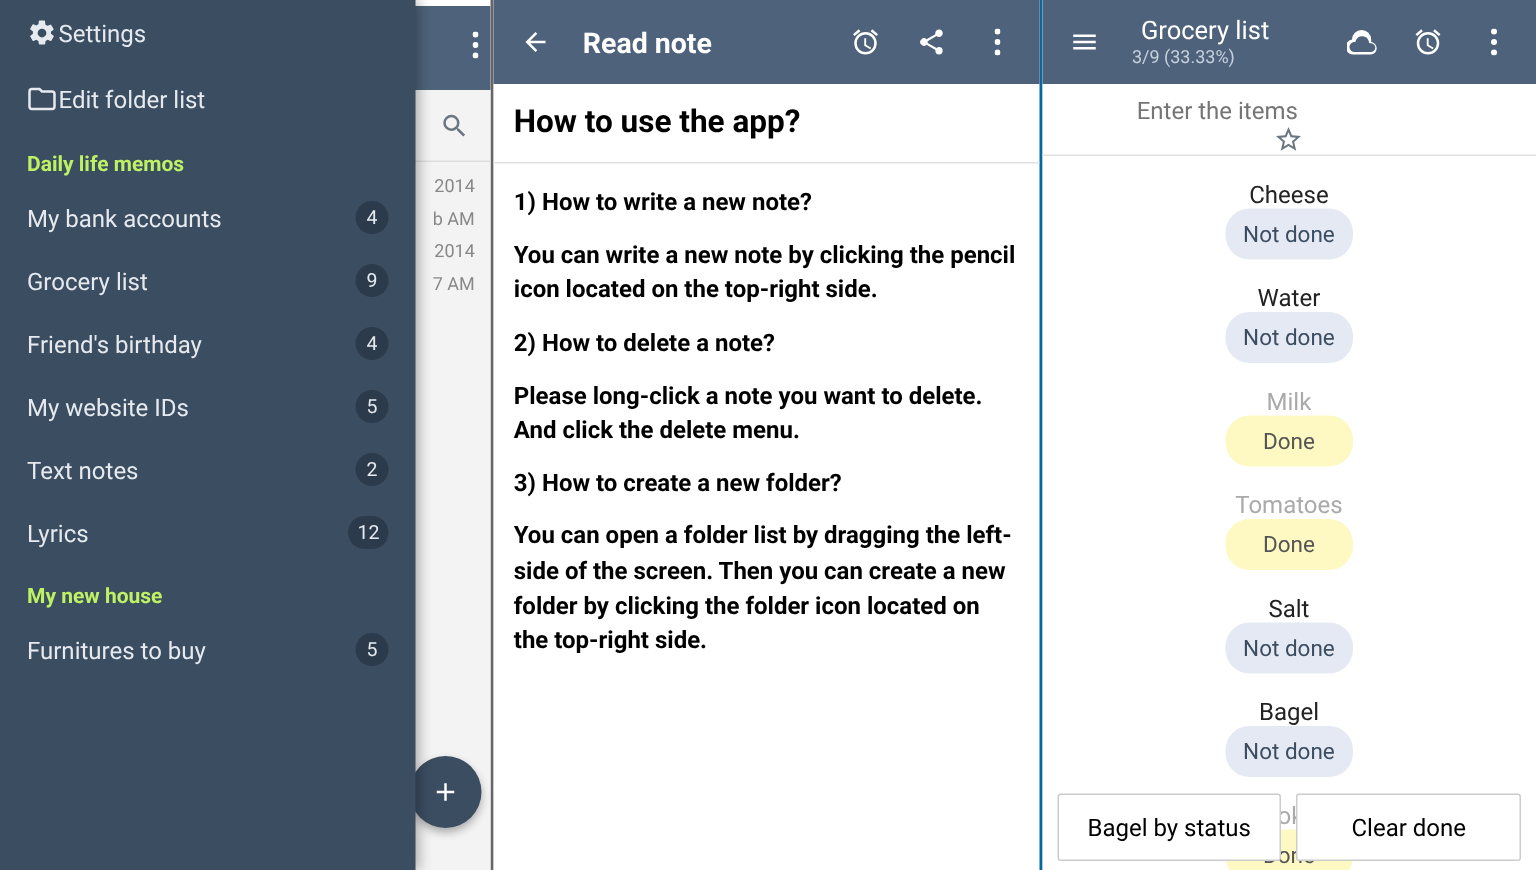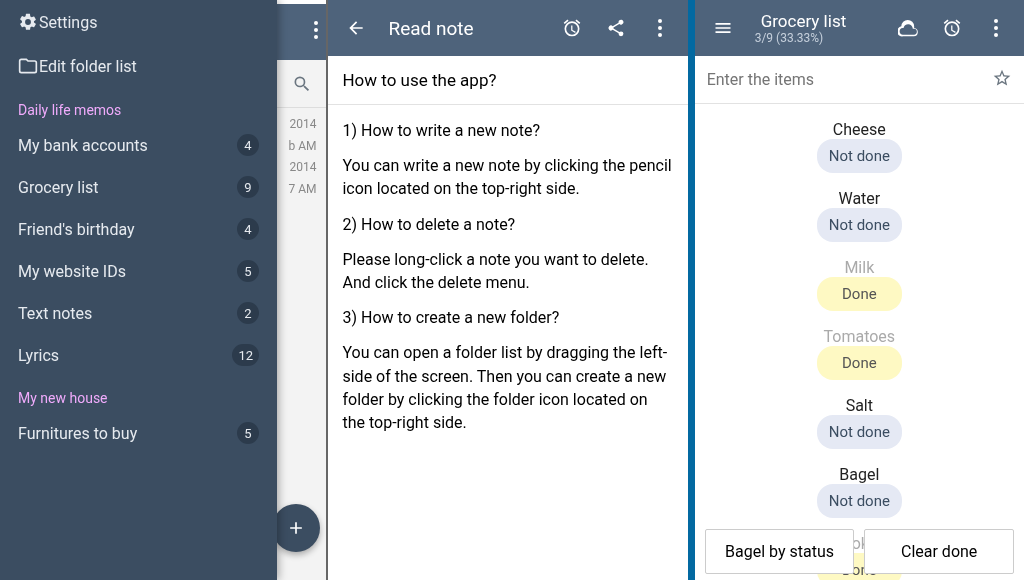--- a/index.html
+++ b/index.html
@@ -1,48 +1,48 @@
 <!DOCTYPE html>
 <html><head>
 <meta charset="utf-8">
 <style>
   * { box-sizing: border-box; margin: 0; padding: 0; font-family: -apple-system, BlinkMacSystemFont, "Segoe UI", Roboto, sans-serif; }
   body { background: #999; width: 1024px; height: 580px; overflow: hidden; display: flex; }
   .panel { height: 580px; background: #fff; position: relative; }
   .panel1 { width: 341px; border-right: 2px solid #666; }
-  .panel2 { width: 380px; border-right: 7px solid #0369a1; }
+  .panel2 { width: 380px; border-right: 2px solid #0369a1; font-weight: bold; }
   .panel3 { width: 342px; }
 
   
   .p1-underlay { position:absolute; right:0; top:4px; width:64px; height:100%; background:#f3f3f3; }
   .p1-underlay-top { height:56px; background:#4e637b; display:flex; align-items:center; justify-content:flex-end; padding-right:8px; }
   .p1-underlay-search { height:48px; display:flex; align-items:center; justify-content:flex-end; padding-right:14px; color:#555; border-bottom:1px solid #ddd;}
   .p1-underlay-lines { font-size:12px; color:#888; padding:6px 10px; line-height:1.8; text-align:right;}
   .p1-fab { position:absolute; right:6px; bottom:32px; width:48px; height:48px; border-radius:50%; background:#3b4d61; color:#fff; display:flex; align-items:center; justify-content:center; font-size:26px; box-shadow:0 3px 6px rgba(0,0,0,0.3);}
   .drawer { position:absolute; left:0; top:0; width:277px; height:100%; background:#3b4d61; color:#e6eaef; overflow-y:hidden; box-shadow:2px 0 8px rgba(0,0,0,0.3);}
   .drawer-row { display:flex; align-items:center; gap:1px; padding:12px 18px; font-size:16px;}
-  .drawer-section { padding:14px 18px 6px; font-size:14px; color:#f0abfc;}
+  .drawer-section { padding:14px 18px 6px; font-size:14px; color:#bef264;font-weight:bold;}
   .drawer-item { display:flex; align-items:center; justify-content:space-between; padding:10px 18px; font-size:16px;}
   .badge { background:#2c3b4c; color:#e6eaef; min-width:22px; height:22px; border-radius:11px; display:flex; align-items:center; justify-content:center; font-size:13px; padding:0 6px;}
   .icon { width:20px; height:20px; fill:#e6eaef; flex-shrink:0;}
   .icon-grey { fill:#6b7680; }
   .icon-white { fill:#fff; }
 
   
   .appbar { height:56px; background:#4e637b; color:#fff; display:flex; align-items:center; padding:0 10px; gap:8px;}
   .appbar .title { font-size:19px; flex:1; padding-left:6px;}
   .appbar .title-small { font-size:17px; }
   .appbar .subline { font-size:12px; color:#c6d0dc;}
   .appbar .ibtn { width:36px; height:36px; display:flex; align-items:center; justify-content:center;}
-  .note-title { padding:14px 14px; font-size:17px; border-bottom:1px solid #e2e2e2;}
+  .note-title { padding:14px 14px; font-size:21px; border-bottom:1px solid #e2e2e2;}
   .note-body { padding:14px 14px; font-size:16px; line-height:1.45;}
   .note-body p { margin-bottom:12px;}
 
   
-  .entry-row { display:flex; align-items:center; padding:8px 12px; border-bottom:1px solid #e2e2e2; height:48px; }
+  .entry-row { display:flex; align-items:center; padding:8px 12px; border-bottom:1px solid #e2e2e2; height:48px;flex-direction:column; }
   .entry-input { flex:1; border:none; font-size:16px; color:#888; outline:none; }
   .star { color:#888; }
   .list-area { padding:8px 10px; overflow:hidden;}
   .item-row { display:flex; align-items:center; justify-content:space-between; padding:8px 4px;flex-direction:column; }
   .item-name { font-size:16px; color:#222; }
   .item-name.done { color:#aaa;}
   .status-btn { background:#e5e9f4; color:#3b4d61; padding:8px 12px; border-radius:16px; font-size:15px; min-width:85px; text-align:center;}
   .status-btn.done { background:#fef9c3; color:#555;}
   .bottom-bar { position:absolute; bottom:6px; left:0; right:0; display:flex; gap:10px; padding:0 10px;}
   .big-btn { flex:1; background:#fff; border:1px solid #ccc; padding:12px 0; text-align:center; font-size:16px; border-radius:2px;}

